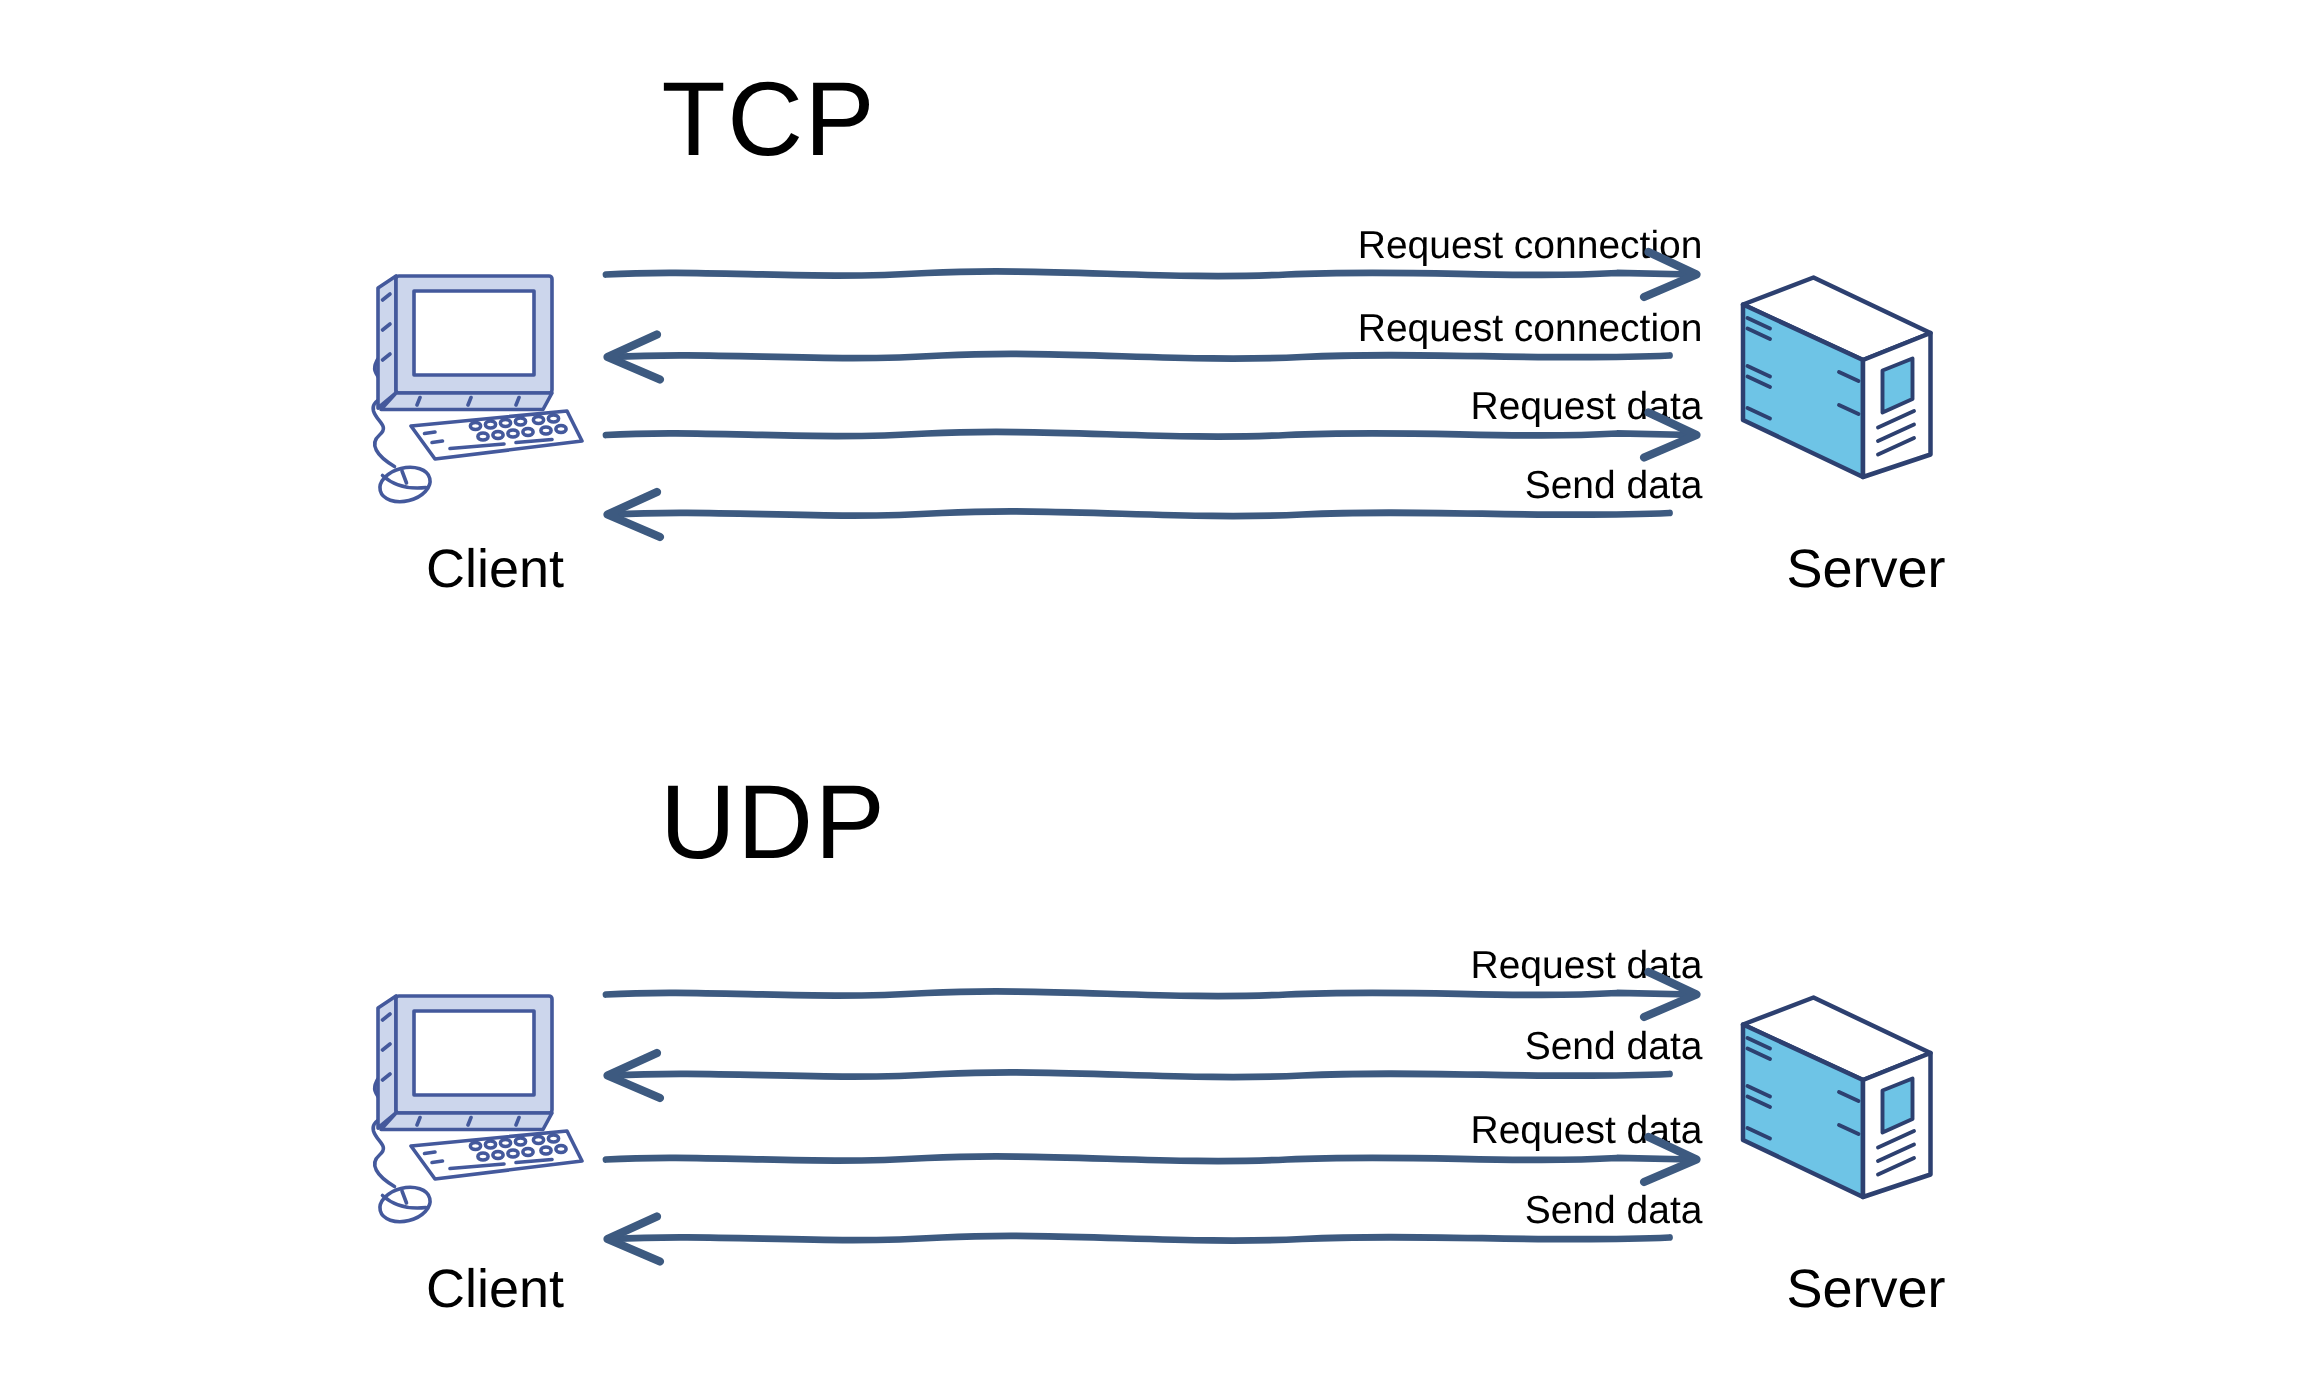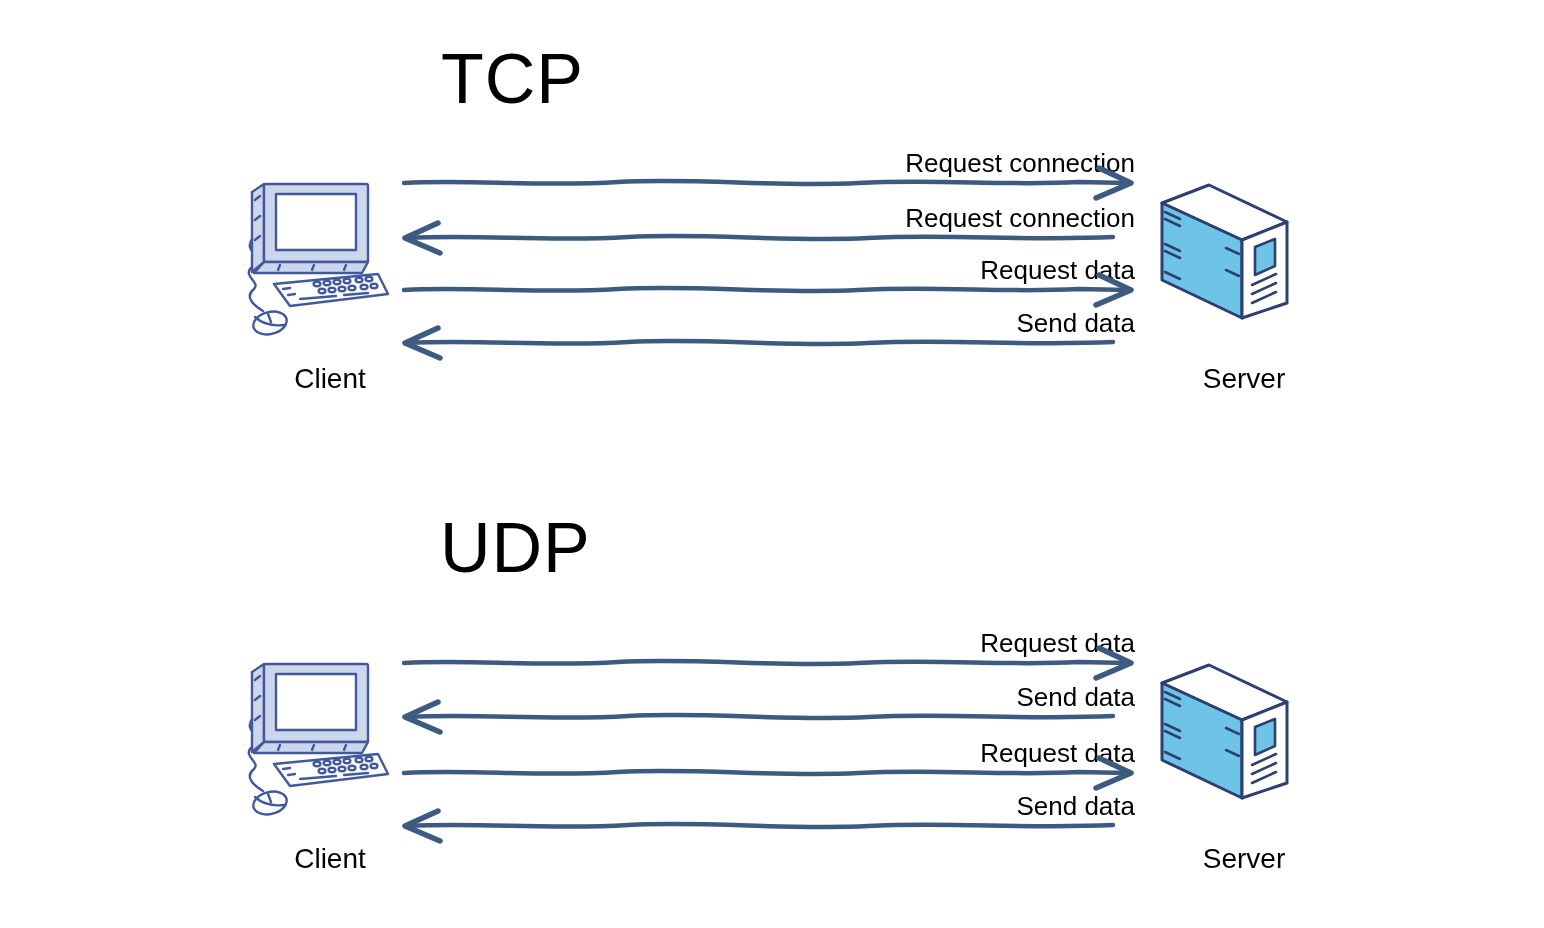--- a/index.html
+++ b/index.html
@@ -19,21 +19,21 @@
   }
   .message{position:absolute;left:398px;width:737px;}
   .msg-label{
     width:100%;text-align:right;font-size:26px;line-height:28px;height:30px;
   }
   .arrow-svg{position:absolute;left:0;top:18px;width:737px;height:32px;overflow:visible;display:block;}
   .arrow-line{stroke:var(--arrow);stroke-width:4.5;fill:none;stroke-linecap:round;}
   .arrow-head{stroke:var(--arrow);stroke-width:5.5;fill:none;stroke-linecap:round;stroke-linejoin:round;}
   .endpoint-label{
     position:absolute;width:150px;text-align:center;
-    font-size:28px;line-height:38px;font-weight:400;
+    font-size:36px;line-height:38px;font-weight:400;
   }
   .icon-svg{position:absolute;overflow:visible;display:block;}
   .pc-stroke{stroke:var(--computer-outline);fill:none;stroke-width:2.4;stroke-linecap:round;stroke-linejoin:round;}
   .pc-fill{stroke:var(--computer-outline);fill:var(--computer-fill);stroke-width:2.4;stroke-linejoin:round;}
   .pc-white{stroke:var(--computer-outline);fill:#ffffff;stroke-width:2.4;stroke-linejoin:round;}
   .sv-white{stroke:var(--server-outline);fill:#ffffff;stroke-width:3;stroke-linejoin:round;}
   .sv-blue{stroke:var(--server-outline);fill:var(--server-fill);stroke-width:3;stroke-linejoin:round;}
   .sv-line{stroke:var(--server-outline);fill:none;stroke-width:2.6;stroke-linecap:round;}
 </style>
 </head>

